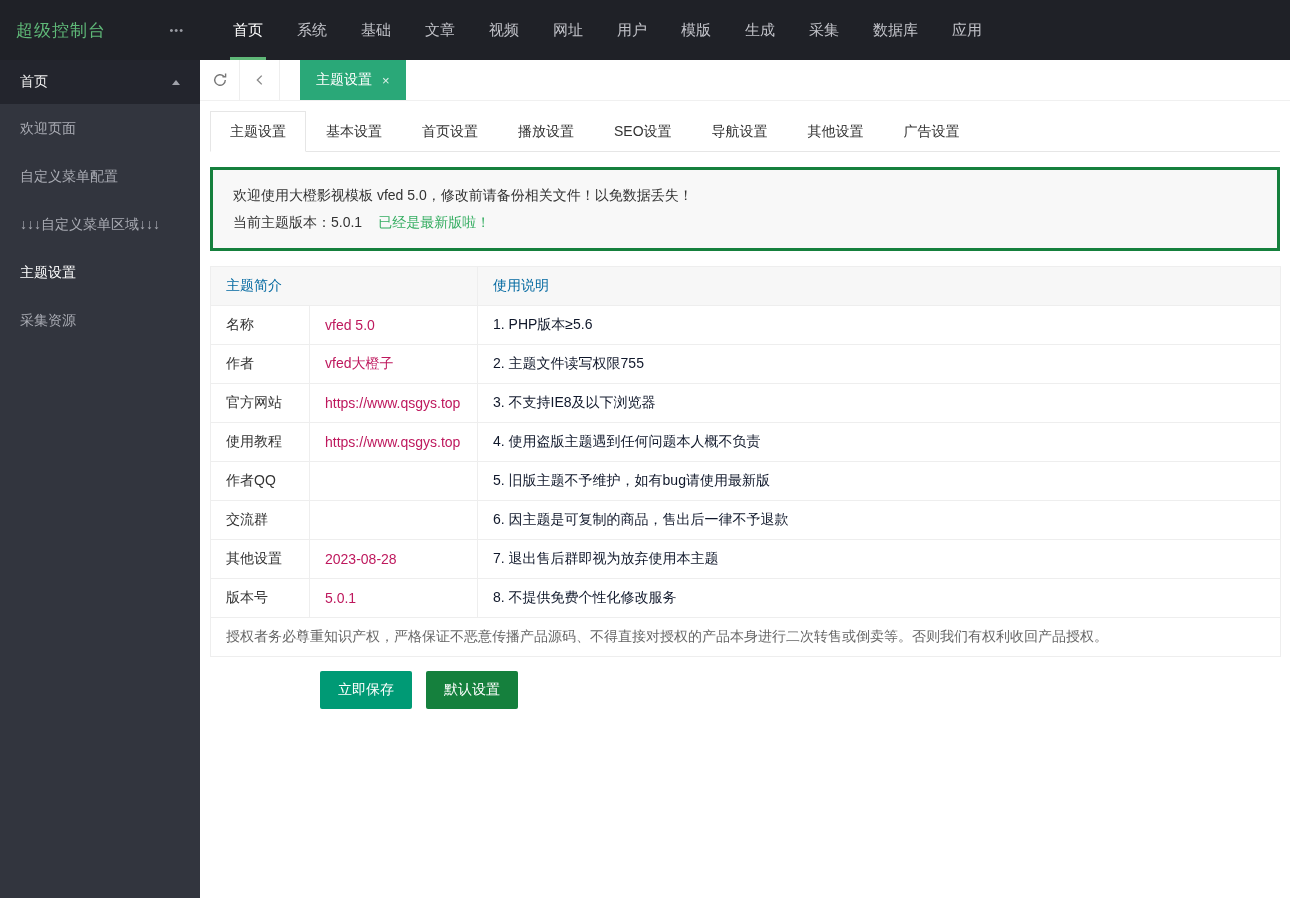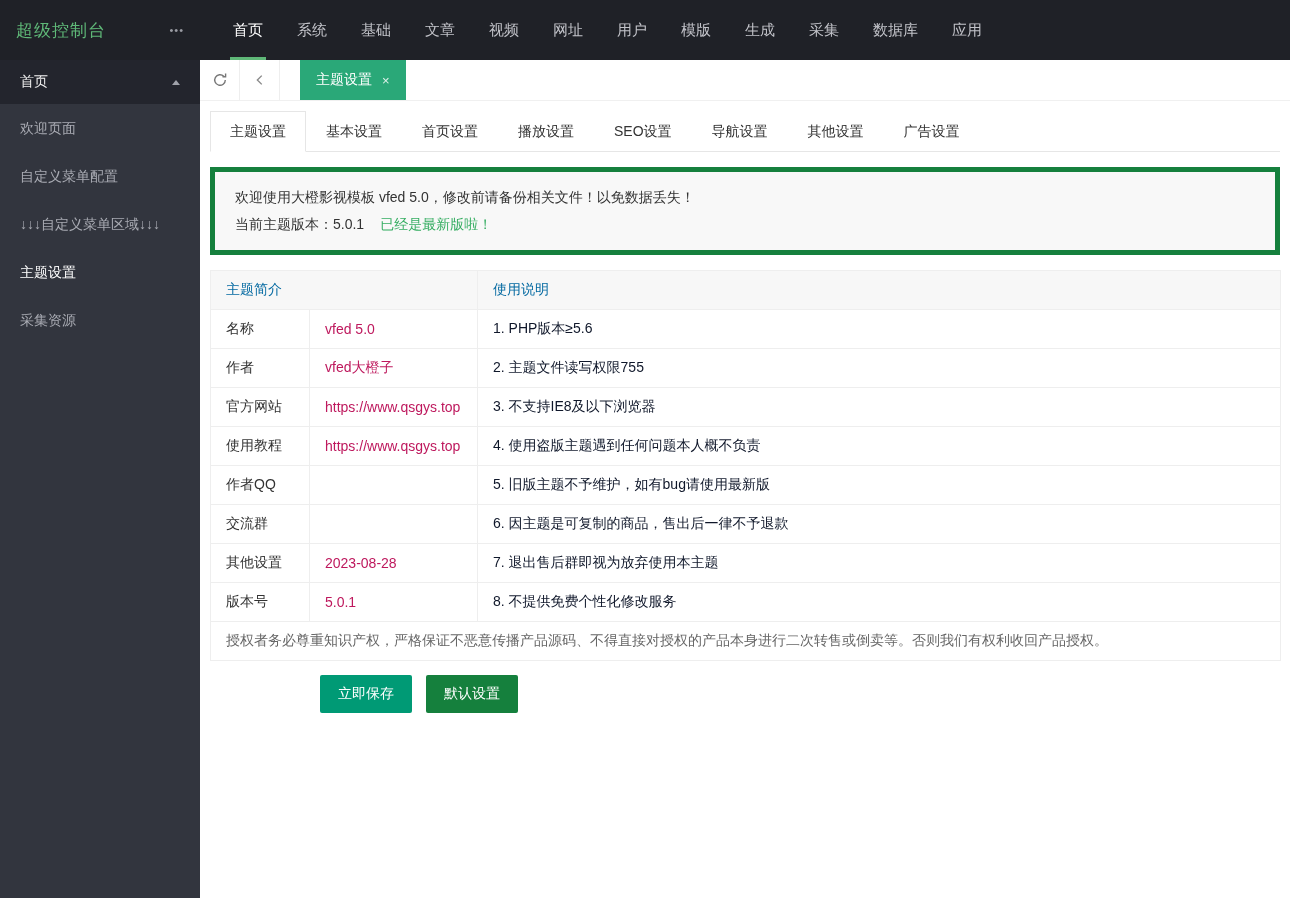--- a/index.html
+++ b/index.html
@@ -44,21 +44,21 @@
 
   .content { padding:10px 10px 0 10px; }
 
   .subtabs { display:flex; align-items:flex-start; border-bottom:1px solid #e6e6e6; }
   .subtab { height:40px; line-height:40px; padding:0 20px; font-size:14px;
     color:#333; cursor:pointer; }
   .subtab.active { height:41px; line-height:39px; margin-bottom:-1px; padding:0 19px;
     border:1px solid #e6e6e6; border-bottom-color:#fff; background:#fff;
     box-sizing:border-box; }
 
-  .notice { margin:15px 0; background:#f8f8f8; border:5px solid #15803d;
+  .notice { margin:15px 0; background:#f8f8f8; border:3px solid #15803d;
     padding:12px 20px; font-size:14px; color:#333; line-height:27px; }
   .notice .ok-msg { color:#35ad61; margin-left:16px; }
 
   table.info-table { width:100%; border-collapse:collapse; }
   .info-table th, .info-table td { border:1px solid #eee; height:38px;
     padding:0 15px; text-align:left; font-size:14px; }
   .info-table th { background:#f7f7f7; color:#0369a1; font-weight:normal; }
   td.lbl { width:68px; color:#333; }
   td.val { width:137px; color:#be185d; }
   td.note { color:#0f172a; }

